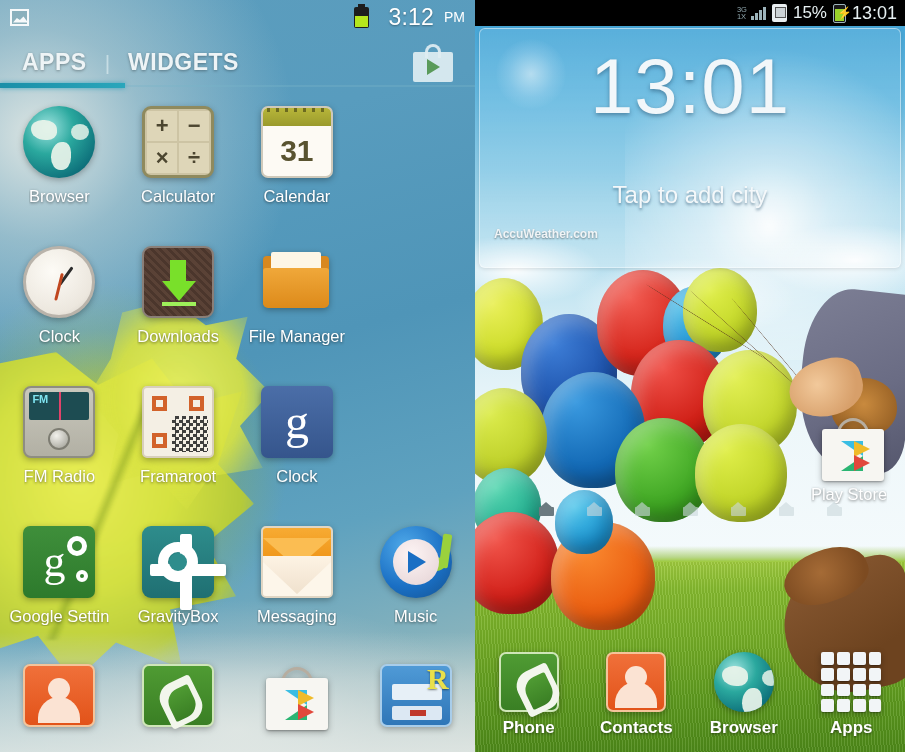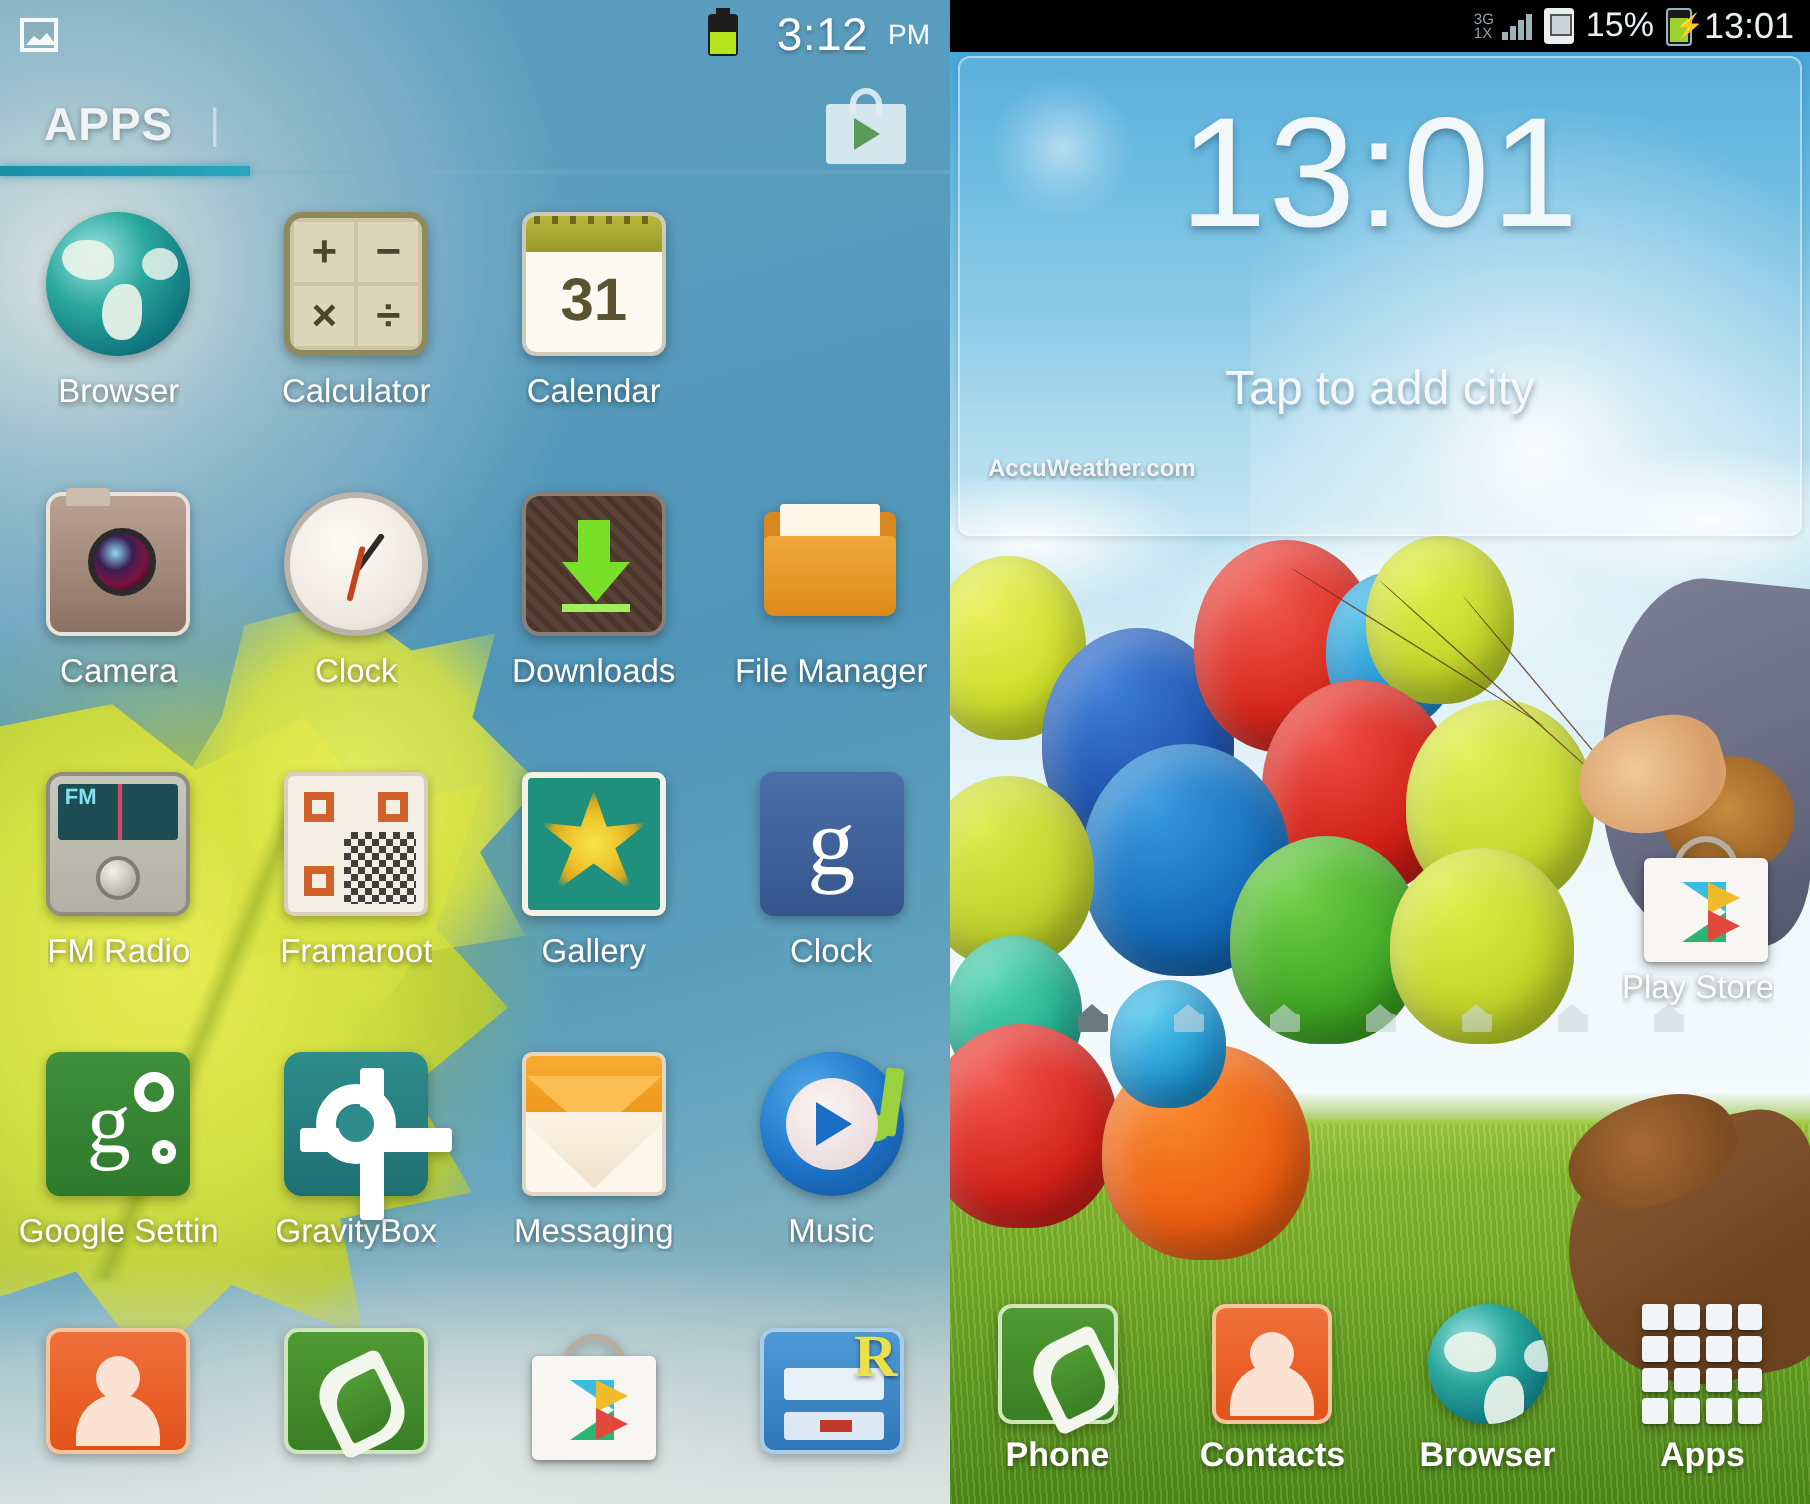--- a/index.html
+++ b/index.html
@@ -315,20 +315,21 @@
       <div class="sb-right">
         <div class="sb-batt"></div>
         <div class="sb-time">3:12</div>
         <div class="sb-ampm">PM</div>
       </div>
     </div>
 
     <div class="tabs">
       <div class="tab apps">APPS</div>
       <div class="tab-div">|</div>
+      <div class="tab">WIDGETS</div>
       <div class="shop-icon">
         <div class="shop-handle"></div>
         <div class="shop-bag"></div>
         <div class="shop-play"></div>
       </div>
       <div class="tab-underline"></div>
       <div class="tab-rest"></div>
     </div>
 
     <div class="drawer-grid">
@@ -355,27 +356,20 @@
           <div class="app-ico ic-cal">
             <div class="top"></div>
             <div class="num">31</div>
           </div>
           <div class="app-lbl">Calendar</div>
         </div>
       </div>
 
       <div class="drawer-row">
         <div class="app-cell">
-          <div class="app-ico ic-cam">
-            <div class="top"></div>
-              <div class="lens"></div>
-          </div>
-          <div class="app-lbl">Camera</div>
-        </div>
-        <div class="app-cell">
           <div class="app-ico ic-clock">
             <div class="h"></div>
               <div class="m"></div>
           </div>
           <div class="app-lbl">Clock</div>
         </div>
         <div class="app-cell">
           <div class="app-ico ic-dl">
             <div class="ar"></div>
               <div class="ar2"></div>
@@ -403,26 +397,20 @@
           <div class="app-lbl">FM Radio</div>
         </div>
         <div class="app-cell">
           <div class="app-ico ic-fr">
             <div class="q q1"></div>
               <div class="q q2"></div>
               <div class="q q3"></div>
               <div class="dots"></div>
           </div>
           <div class="app-lbl">Framaroot</div>
-        </div>
-        <div class="app-cell">
-          <div class="app-ico ic-gal">
-            <div class="fl"></div>
-          </div>
-          <div class="app-lbl">Gallery</div>
         </div>
         <div class="app-cell">
           <div class="app-ico ic-g"></div>
           <div class="app-lbl">Clock</div>
         </div>
       </div>
 
       <div class="drawer-row">
         <div class="app-cell">
           <div class="app-ico ic-gset">

